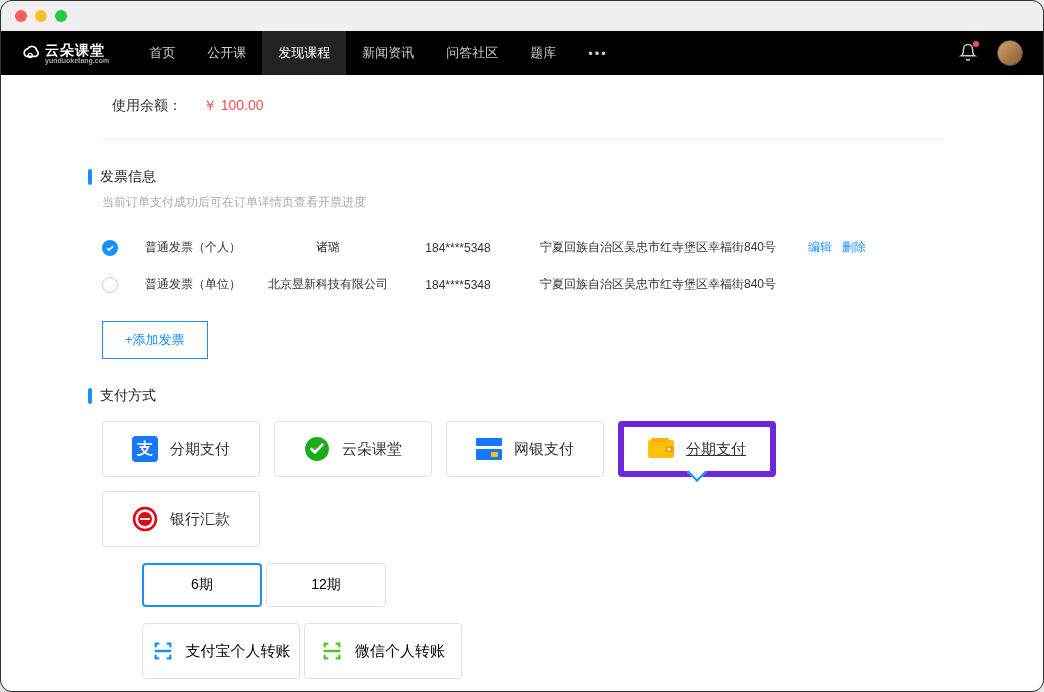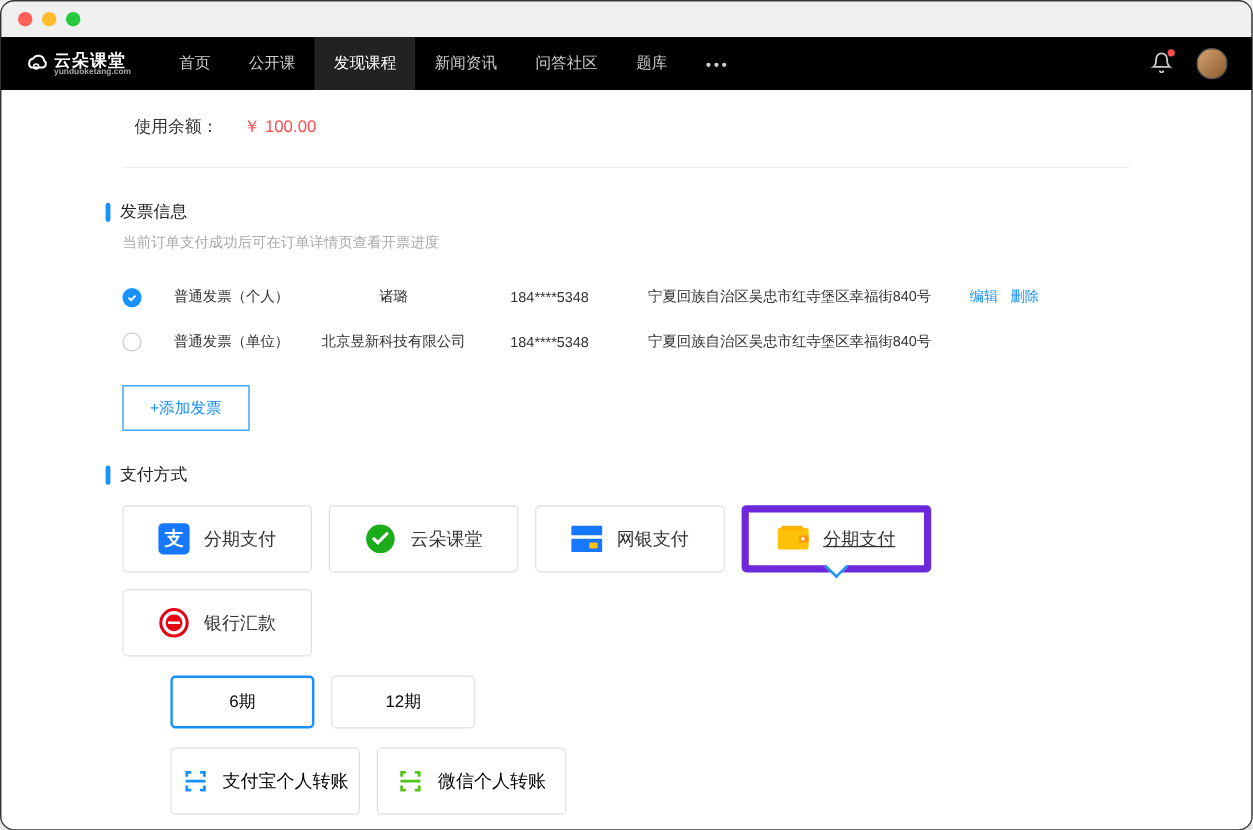--- a/index.html
+++ b/index.html
@@ -159,21 +159,21 @@
       bottom: -8px;
       left: 50%;
       transform: translateX(-50%) rotate(45deg);
       width: 12px;
       height: 12px;
       background: #fff;
       border-right: 2px solid #1890ff;
       border-bottom: 2px solid #1890ff;
     }
     .pay-icon { width: 26px; height: 26px; display:flex; align-items:center; justify-content:center; border-radius:4px;}
-    .installment-grid, .transfer-grid { display:flex; gap:14px; margin: 16px 0; padding-left: 40px;}
+    .installment-grid, .transfer-grid { display:flex; gap:4px; margin: 16px 0; padding-left: 40px;}
     .inst-card {
       width: 120px;
       height: 44px;
       border: 1px solid #e0e0e0;
       border-radius: 4px;
       display:flex;
       align-items:center;
       justify-content:center;
       font-size: 14px;
       cursor:pointer;

